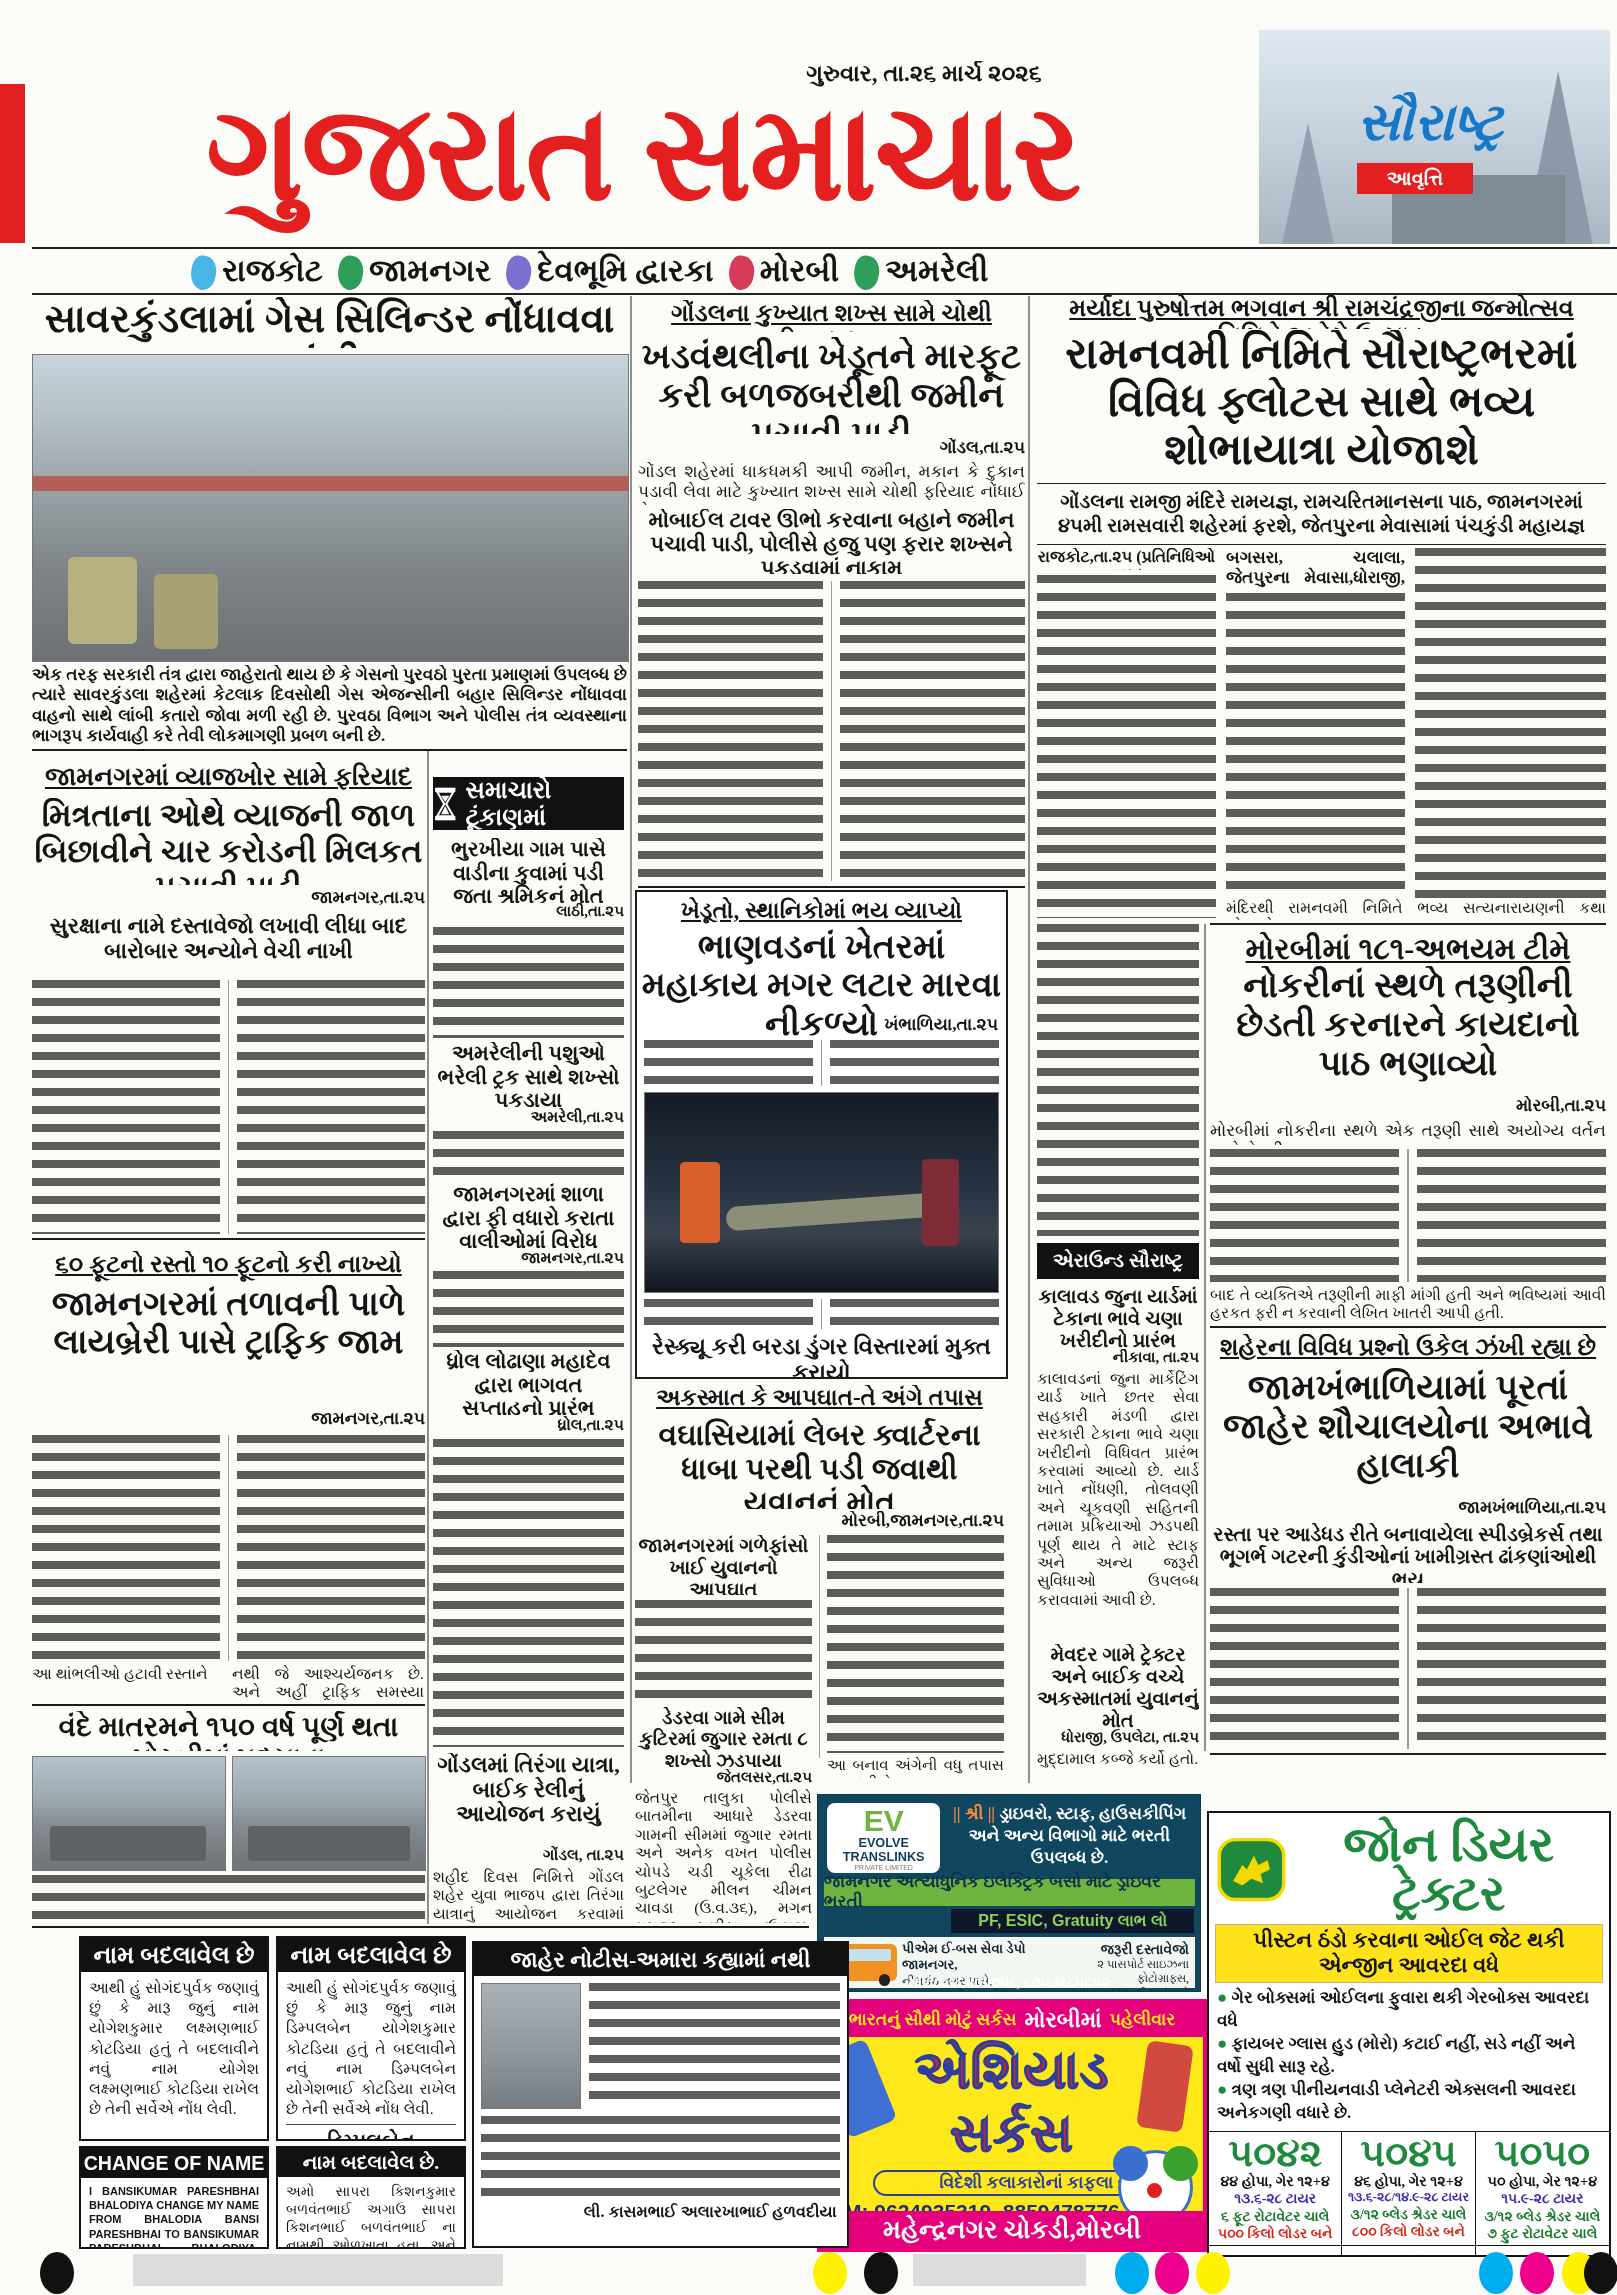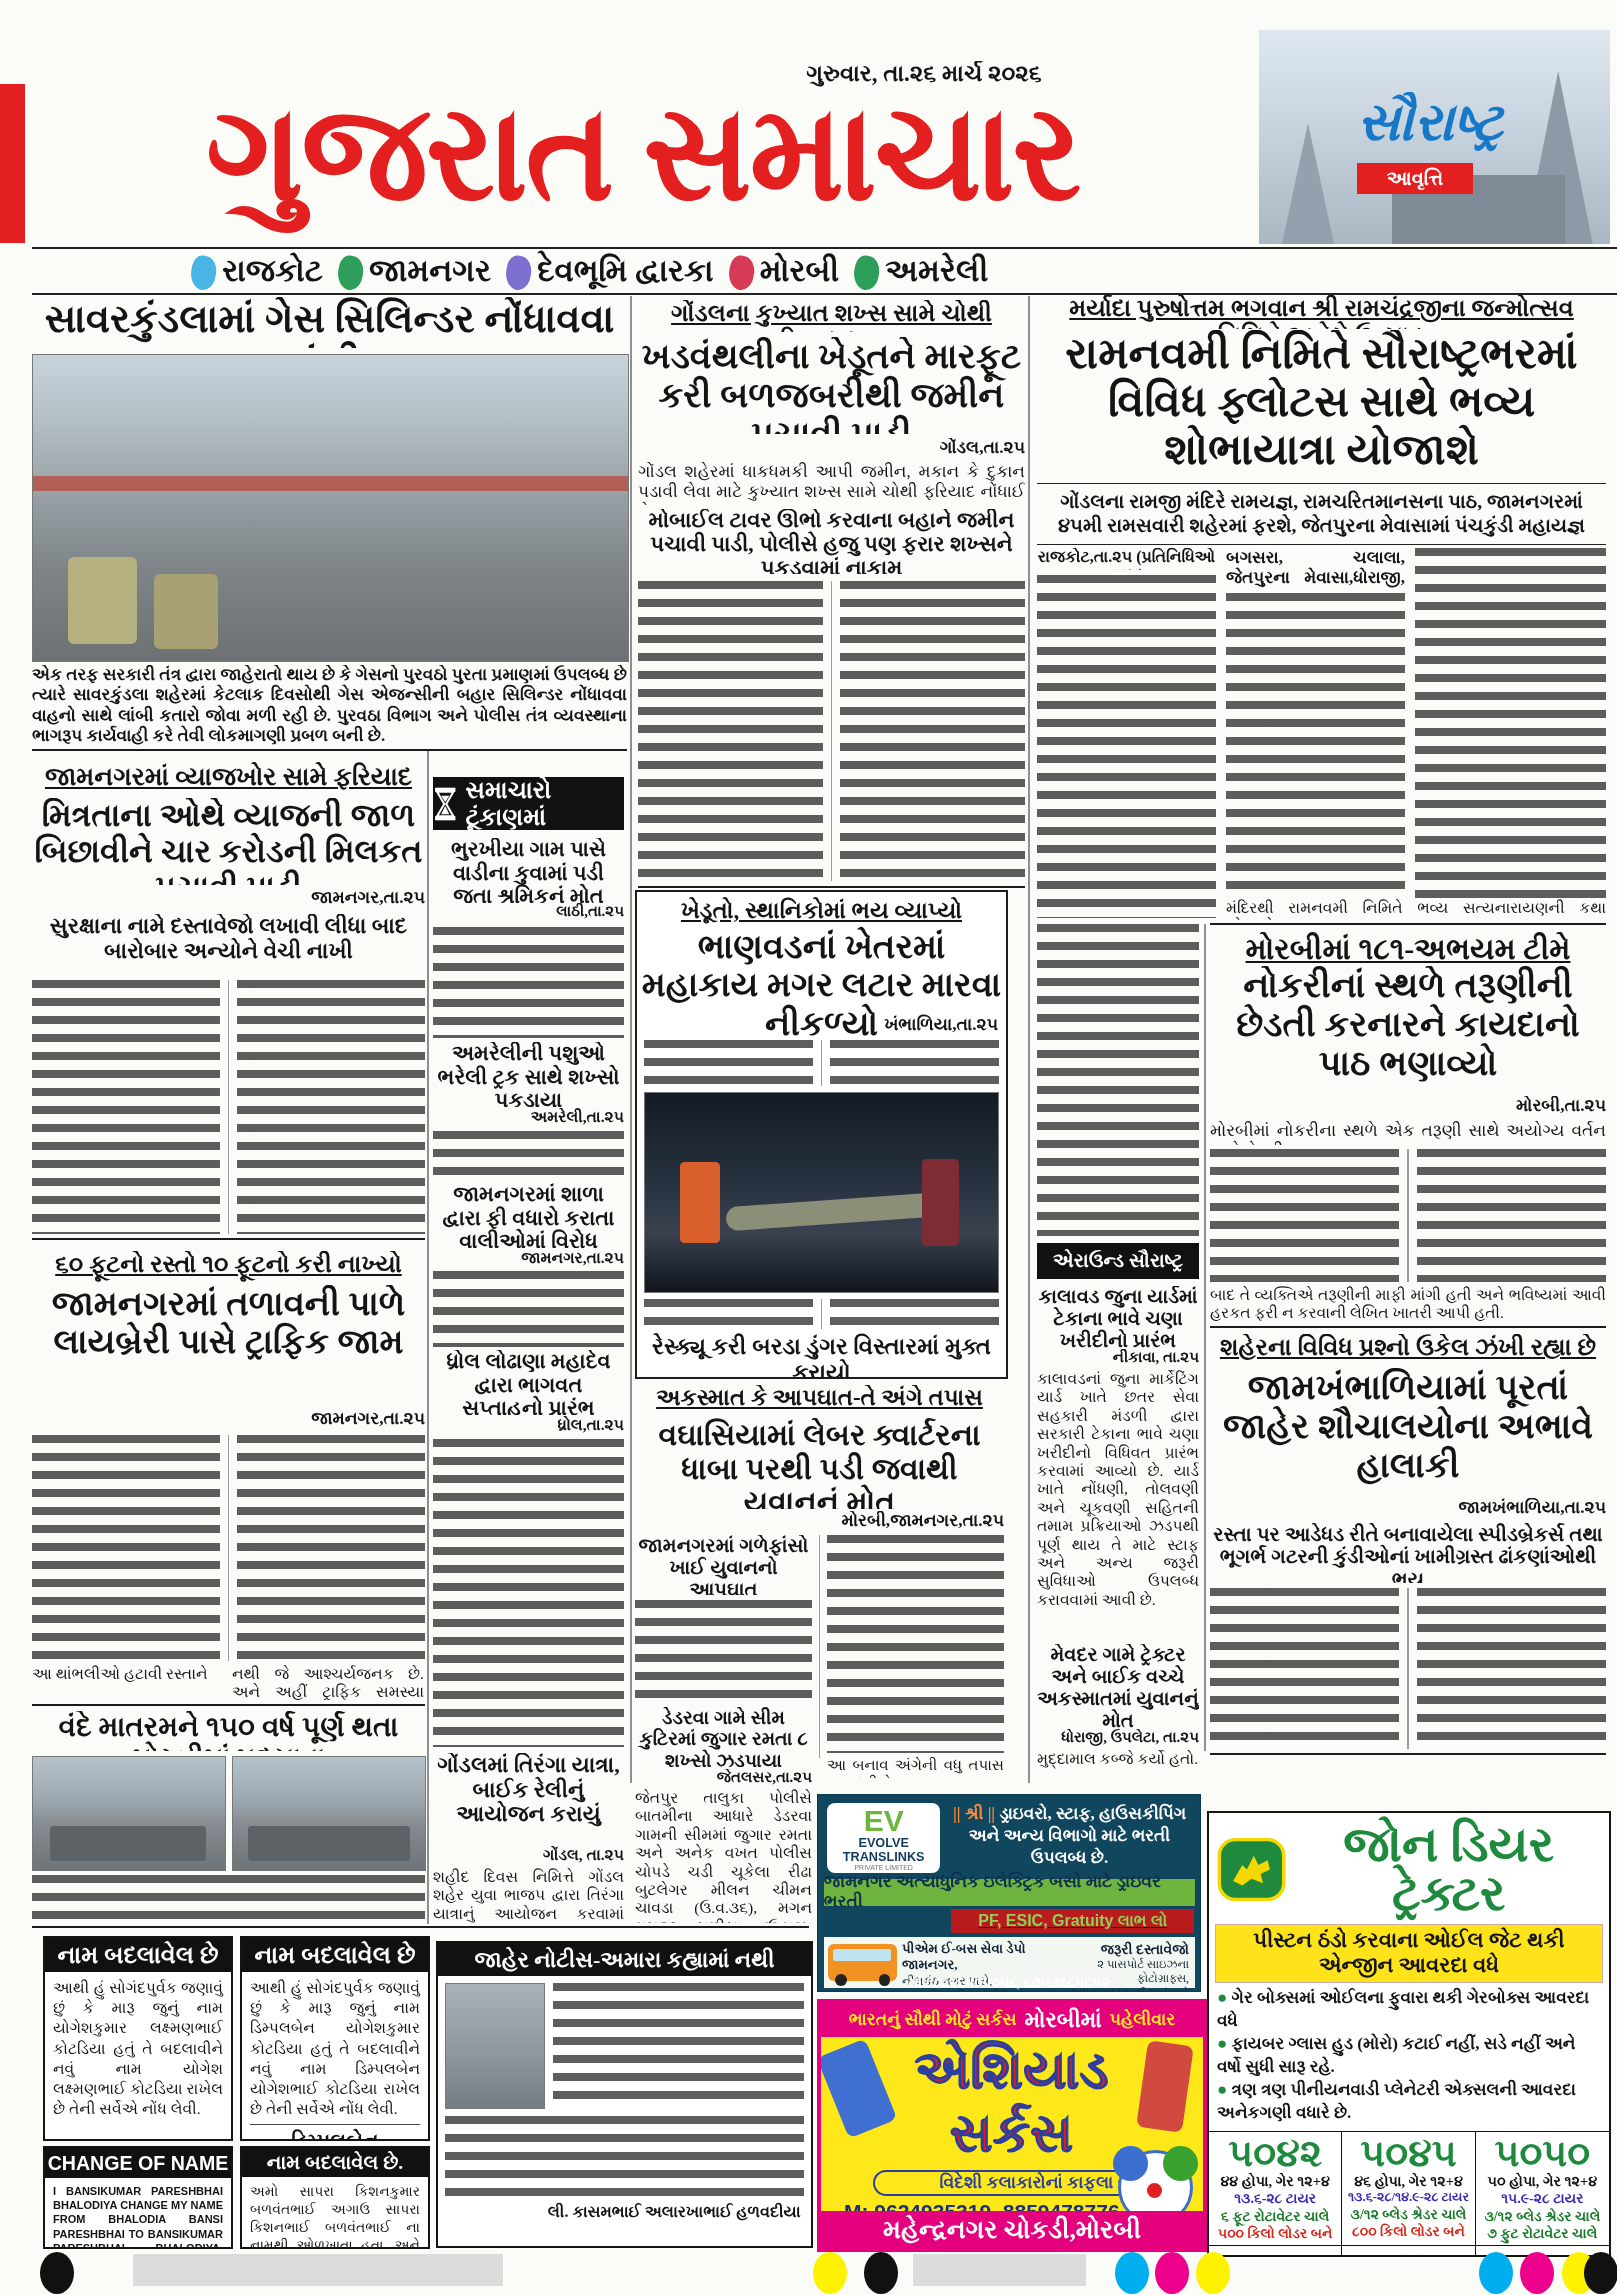--- a/index.html
+++ b/index.html
@@ -18,21 +18,21 @@
   .cols .r{width:1.2px;background:#9b9b9b;flex:none;}
   .vr{background:#8f8f8f;width:1.7px;}
   .hr{background:#1c1c1c;height:1.7px;}
   .photo{border:0.6px solid #777;}
   .ph-street{background:linear-gradient(180deg,#c7d4dc 0%,#b3bec4 22%,#98a1a6 45%,#7e8487 70%,#6d7174 100%);}
   .ph-croc{background:linear-gradient(180deg,#141b26 0%,#27313f 45%,#3a4250 70%,#10151d 100%);}
   .ph-walk{background:linear-gradient(180deg,#b7c3cc 0%,#9aa5ad 40%,#83898e 62%,#6f7478 100%);}
   .ph-portrait{background:linear-gradient(180deg,#aab2b8 0%,#8d959b 60%,#757c81 100%);}
   .blackbar{background:#111;color:#fff;font-weight:bold;display:flex;align-items:center;justify-content:center;}
   .adbox{border:2.3px solid #141414;background:#fff;}
-  .nb{border:2.3px solid #141414;background:#fff;}
+  .nb{border:2.3px solid #141414;background:#fff;margin-left:36px;}
   .nb .nb-h{background:#111;color:#fff;font-weight:bold;font-size:24px;text-align:center;padding:3.5px 0;}
   .nb .nb-b{font-size:15.6px;line-height:1.3;text-align:justify;padding:5.8px 8px 0 8px;}
   .nb .nb-n{font-weight:bold;font-size:21px;text-align:center;border-top:1.2px solid #444;margin:4.6px 8px 0 8px;padding-top:3.5px;}
   .nb .nb-s{font-size:14.4px;font-weight:bold;text-align:right;padding-right:10.4px;}
   .dot{position:absolute;width:34px;height:42px;border-radius:50%;}
   .mapicon{display:inline-block;width:25.4px;height:34px;border-radius:38% 55% 48% 60%;transform:rotate(12deg);margin:0 5.8px -4.6px 15px;}
   .ci1{background:#49b4e6;}.ci2{background:#2e9e5b;}.ci3{background:#7b6fd0;}.ci4{background:#d63a56;}.ci5{background:#2e9e5b;}
   .mn{font-weight:bold;text-align:center;line-height:1;}
   .mn-g{color:#1f8a3d;}
   .mn-y{color:#efd000;text-shadow:0 0 1.7px #000,0 0 0.6px #000;}
@@ -253,21 +253,21 @@
       <span style="font-family:'Liberation Sans',sans-serif;font-weight:bold;font-size:12.7px;color:#123a5c;">TRANSLINKS</span>
       <span style="font-family:'Liberation Sans',sans-serif;font-size:7px;color:#777;">PRIVATE LIMITED</span>
     </div>
     <div style="position:absolute;left:130px;top:8px;width:243px;height:70px;color:#fff;font-size:17px;font-weight:bold;line-height:1.3;text-align:center;">
       <span style="color:#ff8a3c;">|| શ્રી ||</span>
       <span>ડ્રાઇવરો, સ્ટાફ, હાઉસકીપિંગ અને અન્ય વિભાગો માટે ભરતી ઉપલબ્ધ છે.</span>
     </div>
     <div style="position:absolute;left:5.8px;top:84px;width:371px;height:26.6px;background:#6fb43f;display:flex;align-items:center;justify-content:center;">
       <span style="color:#0e2f4e;font-size:17.3px;font-weight:bold;">જામનગર અત્યાધુનિક ઇલેક્ટ્રિક બસો માટે ડ્રાઇવર ભરતી</span>
     </div>
-    <div style="position:absolute;right:5.8px;top:114px;width:243px;height:24px;background:#b91c1c;display:flex;align-items:center;justify-content:center;text-decoration:underline;">
+    <div style="position:absolute;right:5.8px;top:114px;width:243px;height:24px;background:#0f172a;display:flex;align-items:center;justify-content:center;">
       <span style="color:#8fd05a;font-size:16px;font-weight:bold;font-family:'Liberation Sans',sans-serif;">PF, ESIC, Gratuity લાભ લો</span>
     </div>
     <div style="position:absolute;left:5.8px;top:142px;width:371px;height:51px;background:#f3f7f2;display:flex;">
       <div style="width:69px;height:37px;margin:7px 4.6px 0 4.6px;background:#f29222;border-radius:5.8px;position:relative;">
         <div style="position:absolute;left:4.6px;top:4.6px;width:58px;height:12.7px;background:#bfe3ef;border-radius:2.3px;"></div>
         <div style="position:absolute;left:7px;bottom:-4.6px;width:11.6px;height:11.6px;background:#222;border-radius:50%;"></div>
         <div style="position:absolute;right:7px;bottom:-4.6px;width:11.6px;height:11.6px;background:#222;border-radius:50%;"></div>
       </div>
       <div style="flex:1;font-size:12px;line-height:1.25;color:#123;padding-top:3.5px;">
         <div style="font-weight:bold;font-size:13.3px;">પીએમ ઈ-બસ સેવા ડેપો જામનગર,</div>

